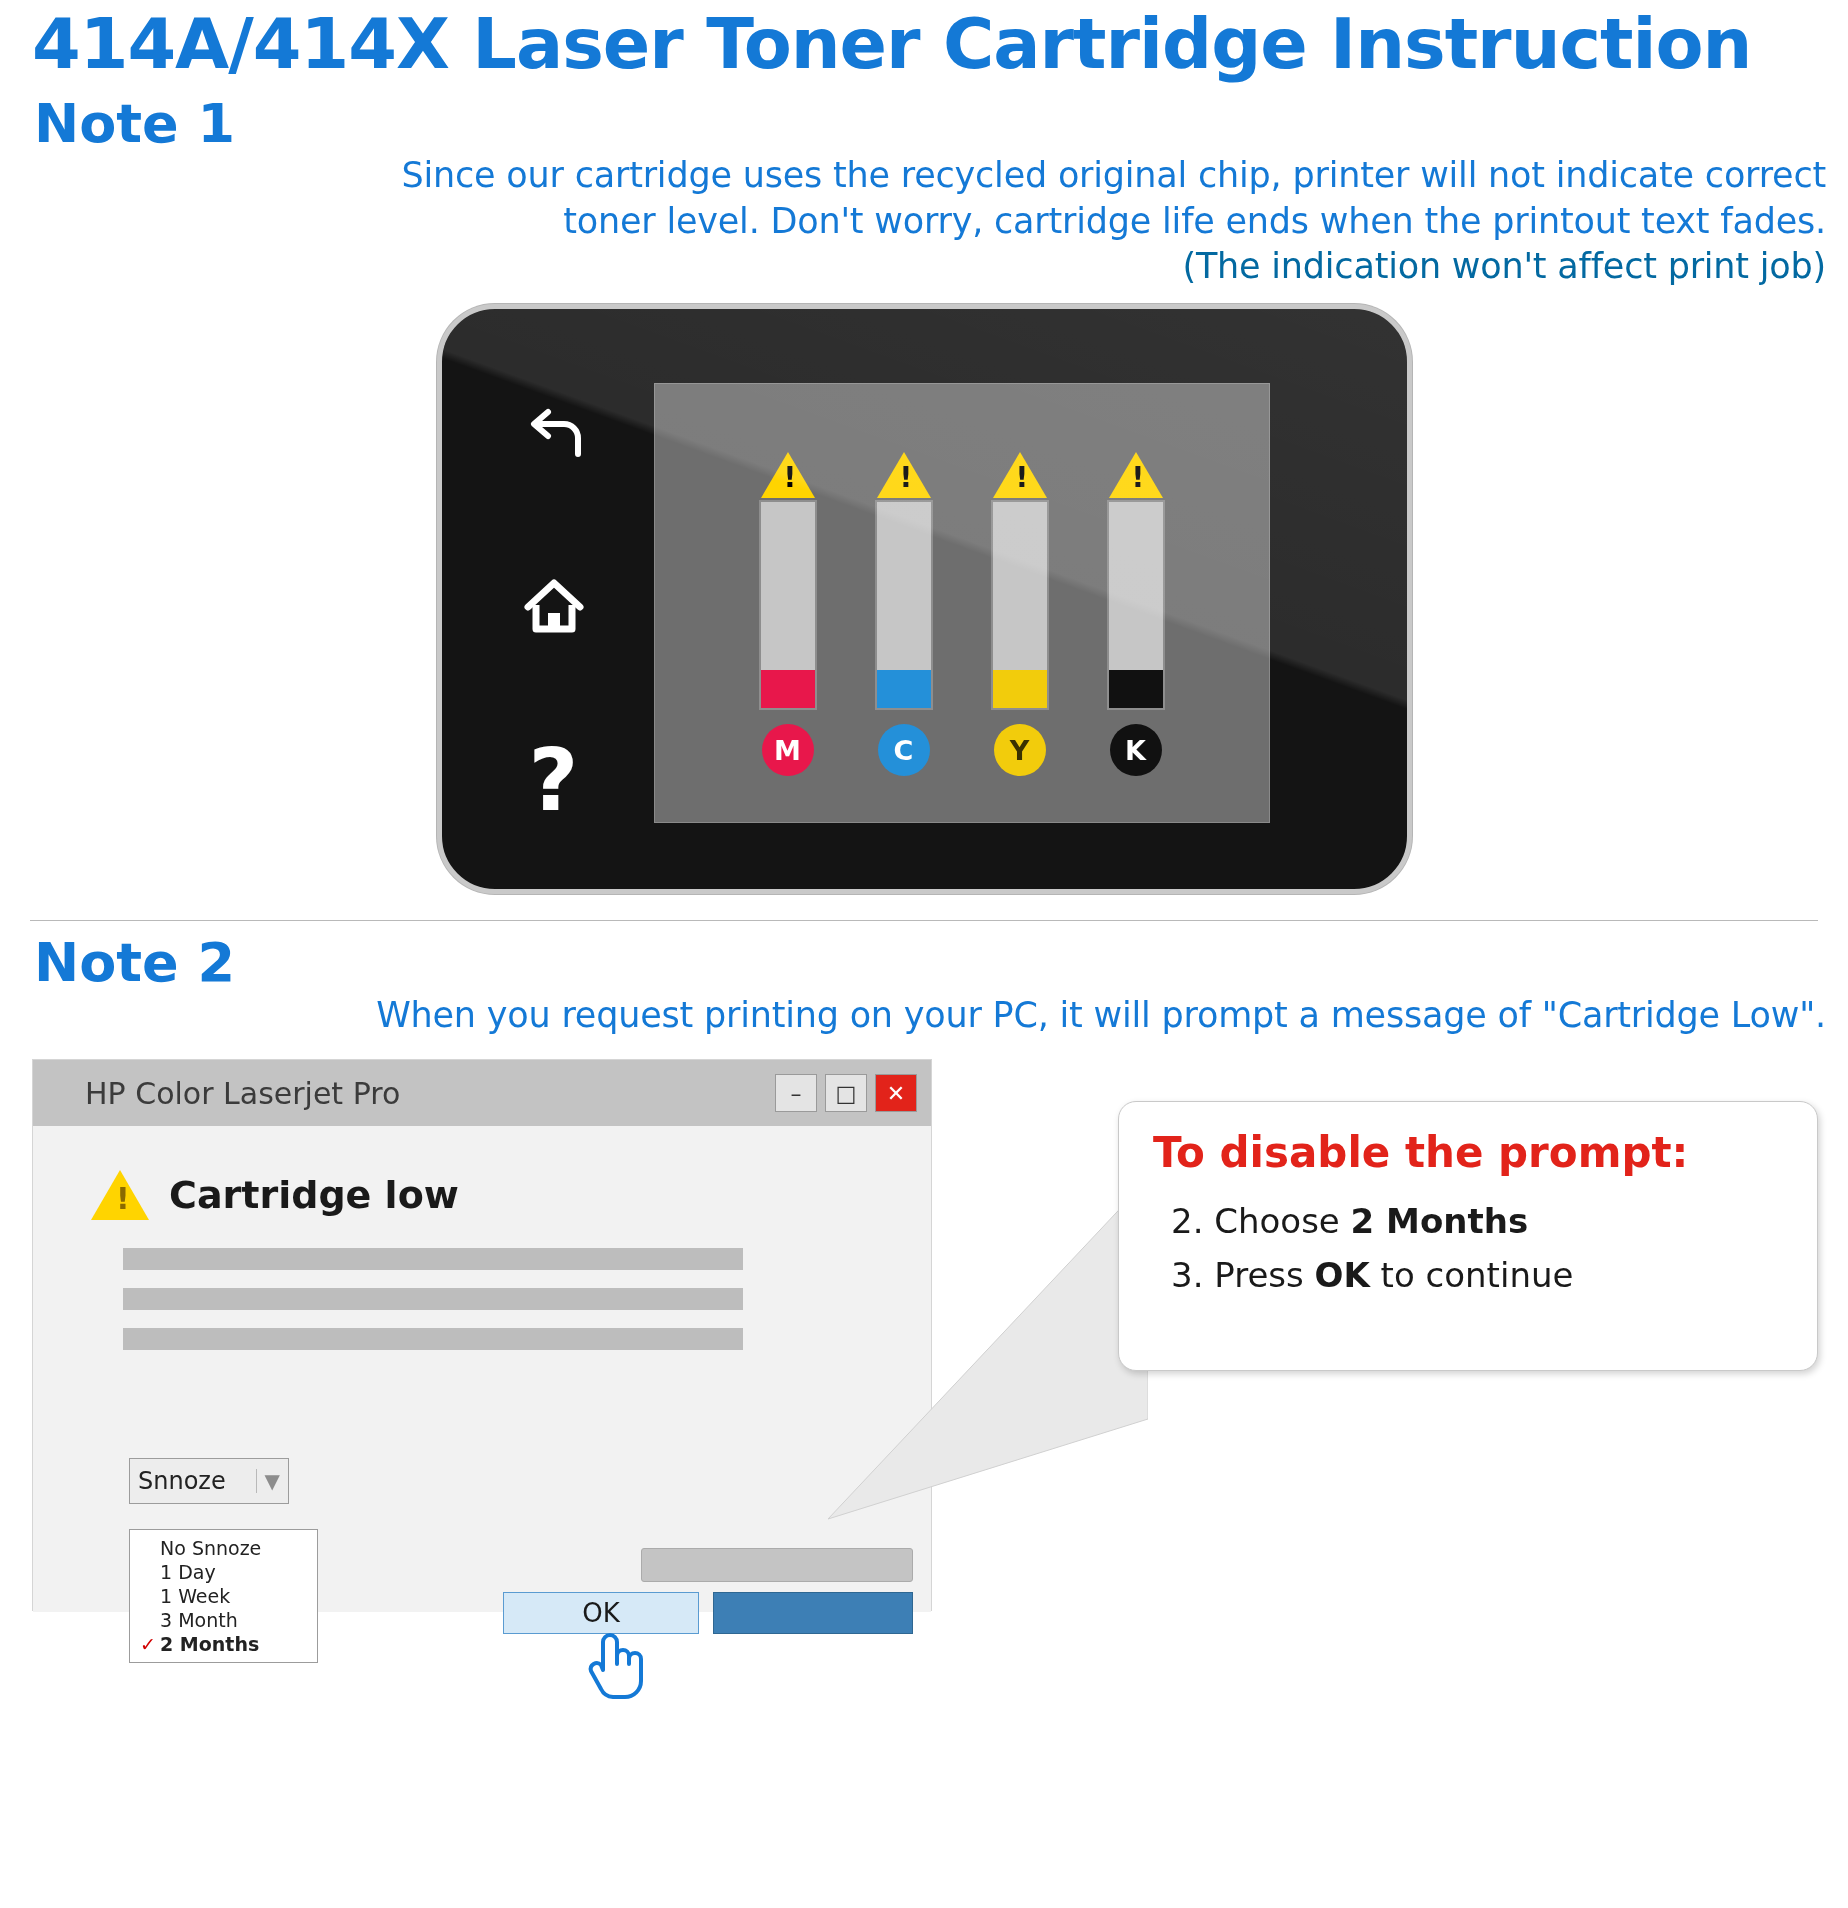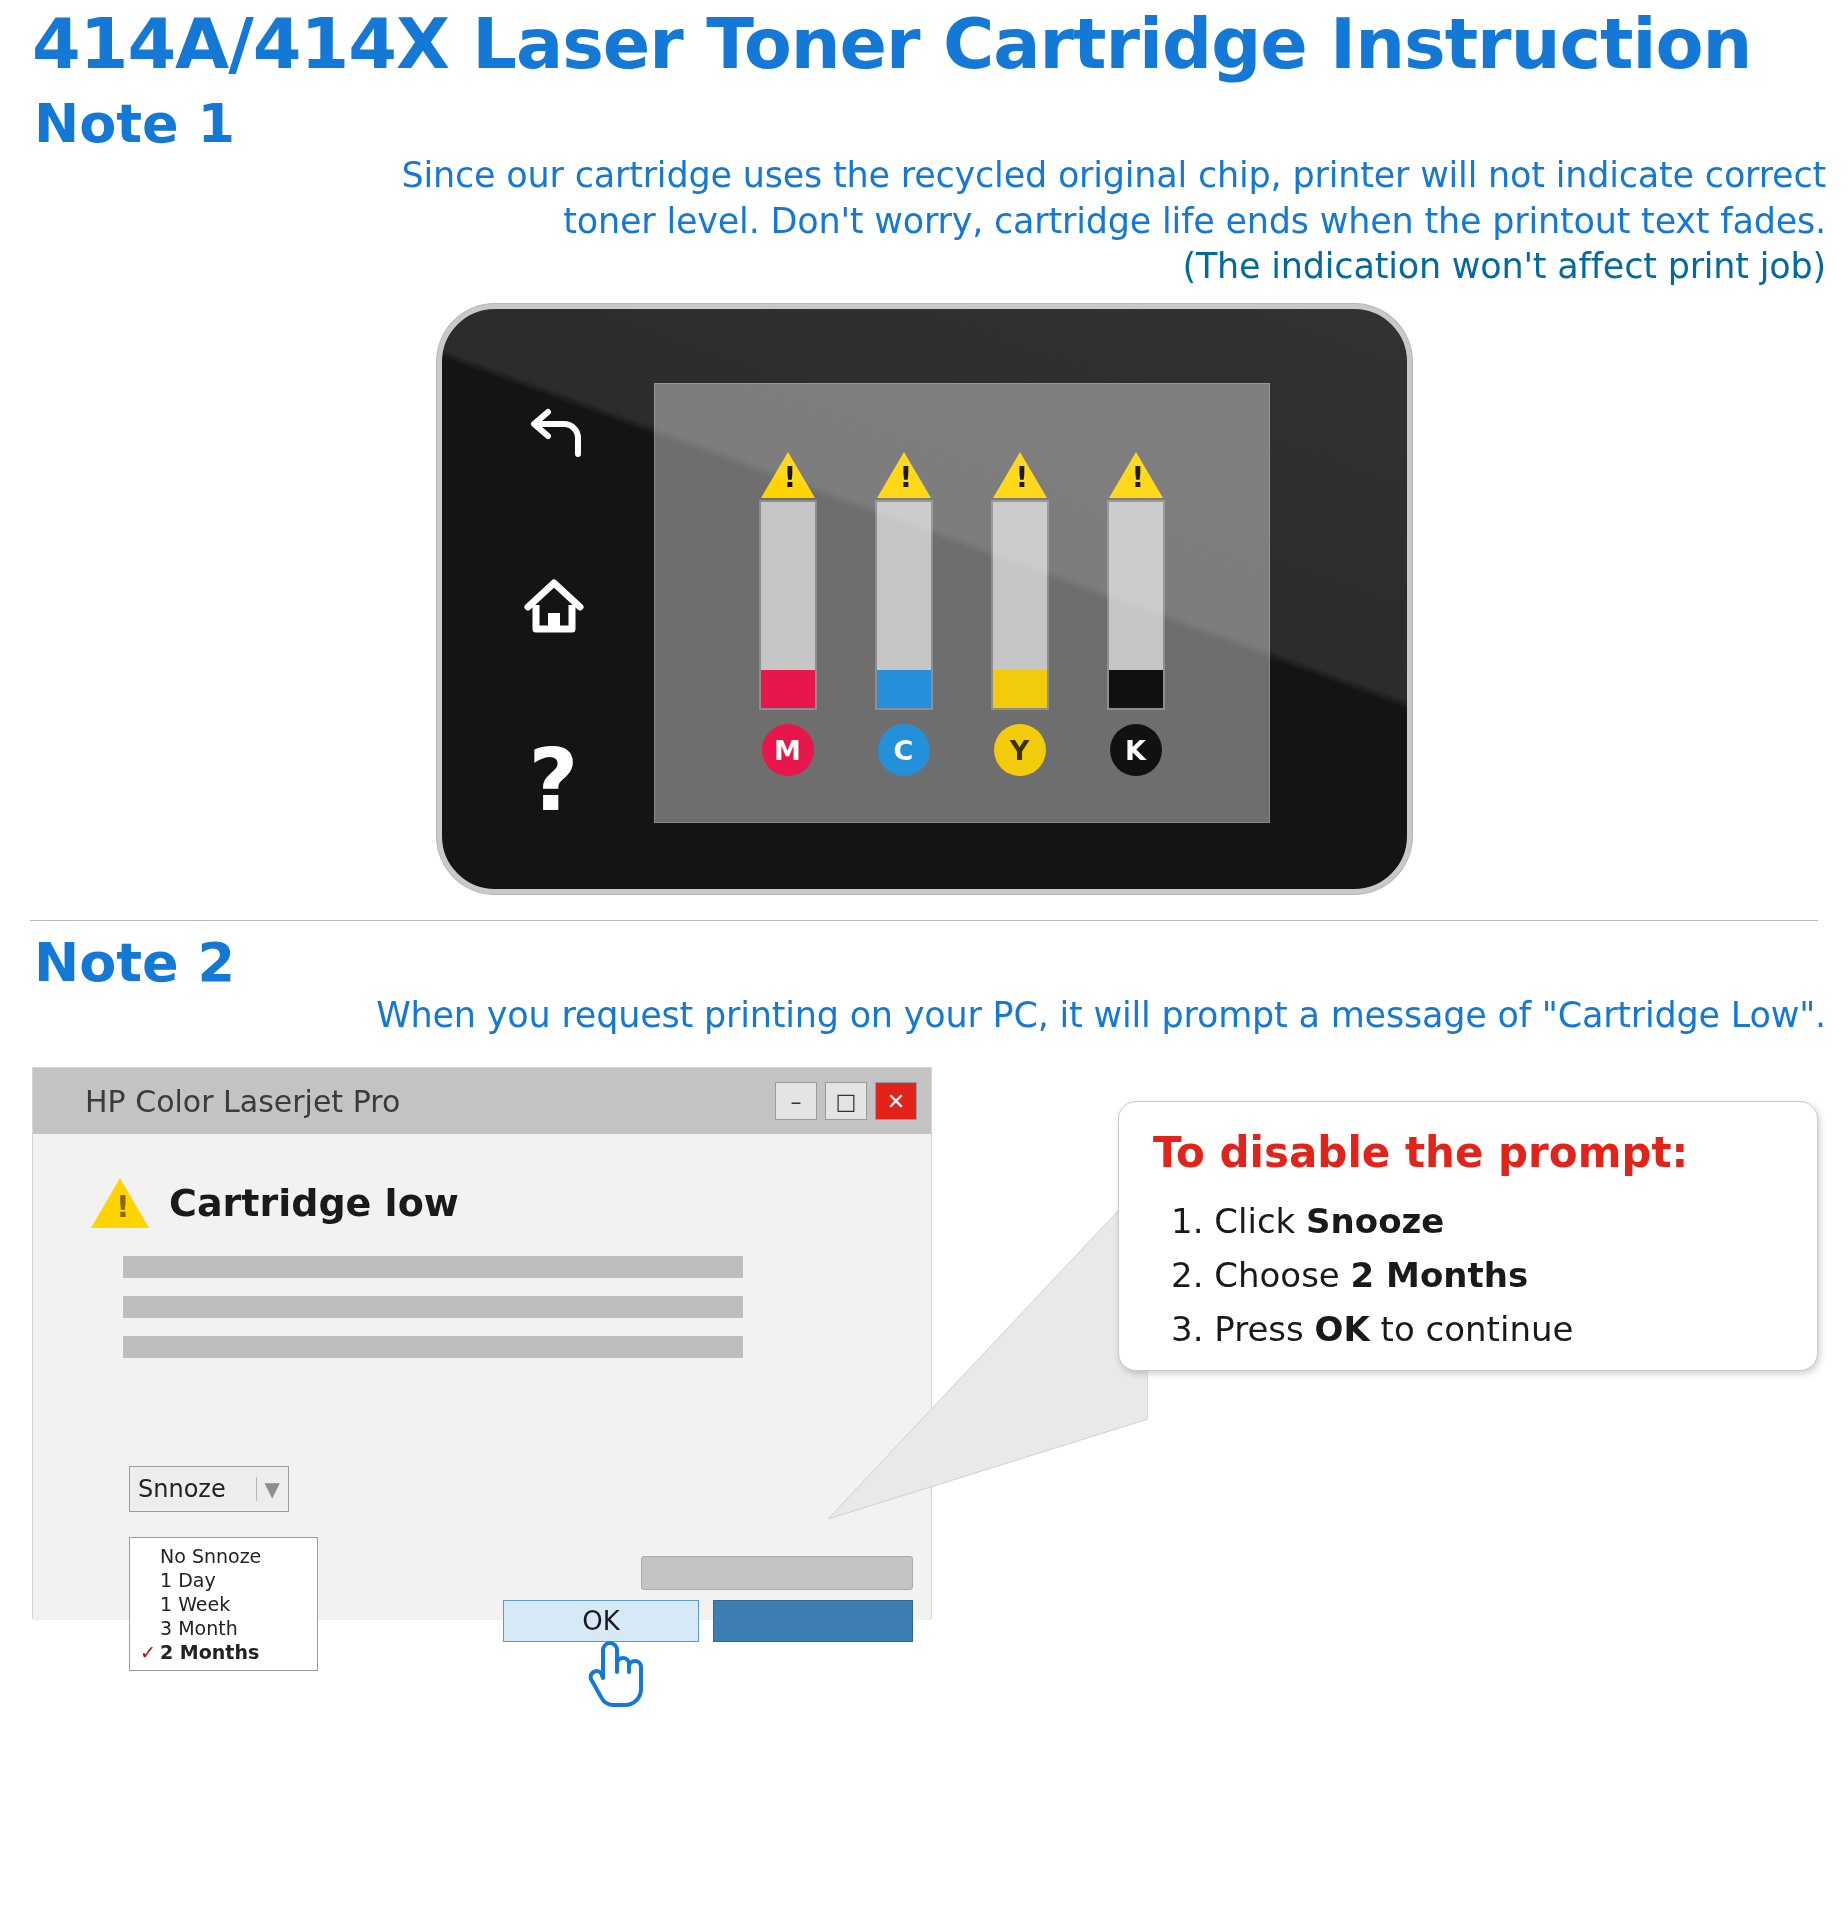--- a/index.html
+++ b/index.html
@@ -161,21 +161,21 @@
 
   
   .lower {
     position: relative;
     margin-top: 22px;
     height: 560px;
   }
   .dialog {
     position: absolute;
     left: 10px;
-    top: 8px;
+    top: 0;
     width: 900px;
     height: 552px;
     background: #f97316;
     border: 1px solid #d5d5d5;
   }
   .dlg-title {
     height: 66px;
     background: #c3c3c3;
     display: flex;
     align-items: center;
@@ -477,24 +477,20 @@
         <svg class="cursor" viewBox="0 0 70 74">
           <path d="M22 44 V16 a7 7 0 0 1 14 0 v22 v-8 a6 6 0 0 1 12 0 v8 v-5 a6 6 0 0 1 12 0 v22 a16 16 0 0 1 -16 16 h-12 a14 14 0 0 1 -12 -8 l-10 -18 a6 6 0 0 1 10 -6 z" fill="#ffffff" stroke="#1479d6" stroke-width="4" stroke-linejoin="round"></path>
         </svg>
       </div>
     </div>
 
     <div class="callout">
       <div class="callout-title">To disable the prompt:</div>
       <ul class="callout-list">
         <li>
-          <span>1.</span>
-          <span>Click </span><b>Snooze</b><span></span>
-        </li>
-        <li>
           <span>2.</span>
           <span>Choose </span><b>2 Months</b><span></span>
         </li>
         <li>
           <span>3.</span>
           <span>Press </span><b>OK</b><span> to continue</span>
         </li>
       </ul>
     </div>
 

